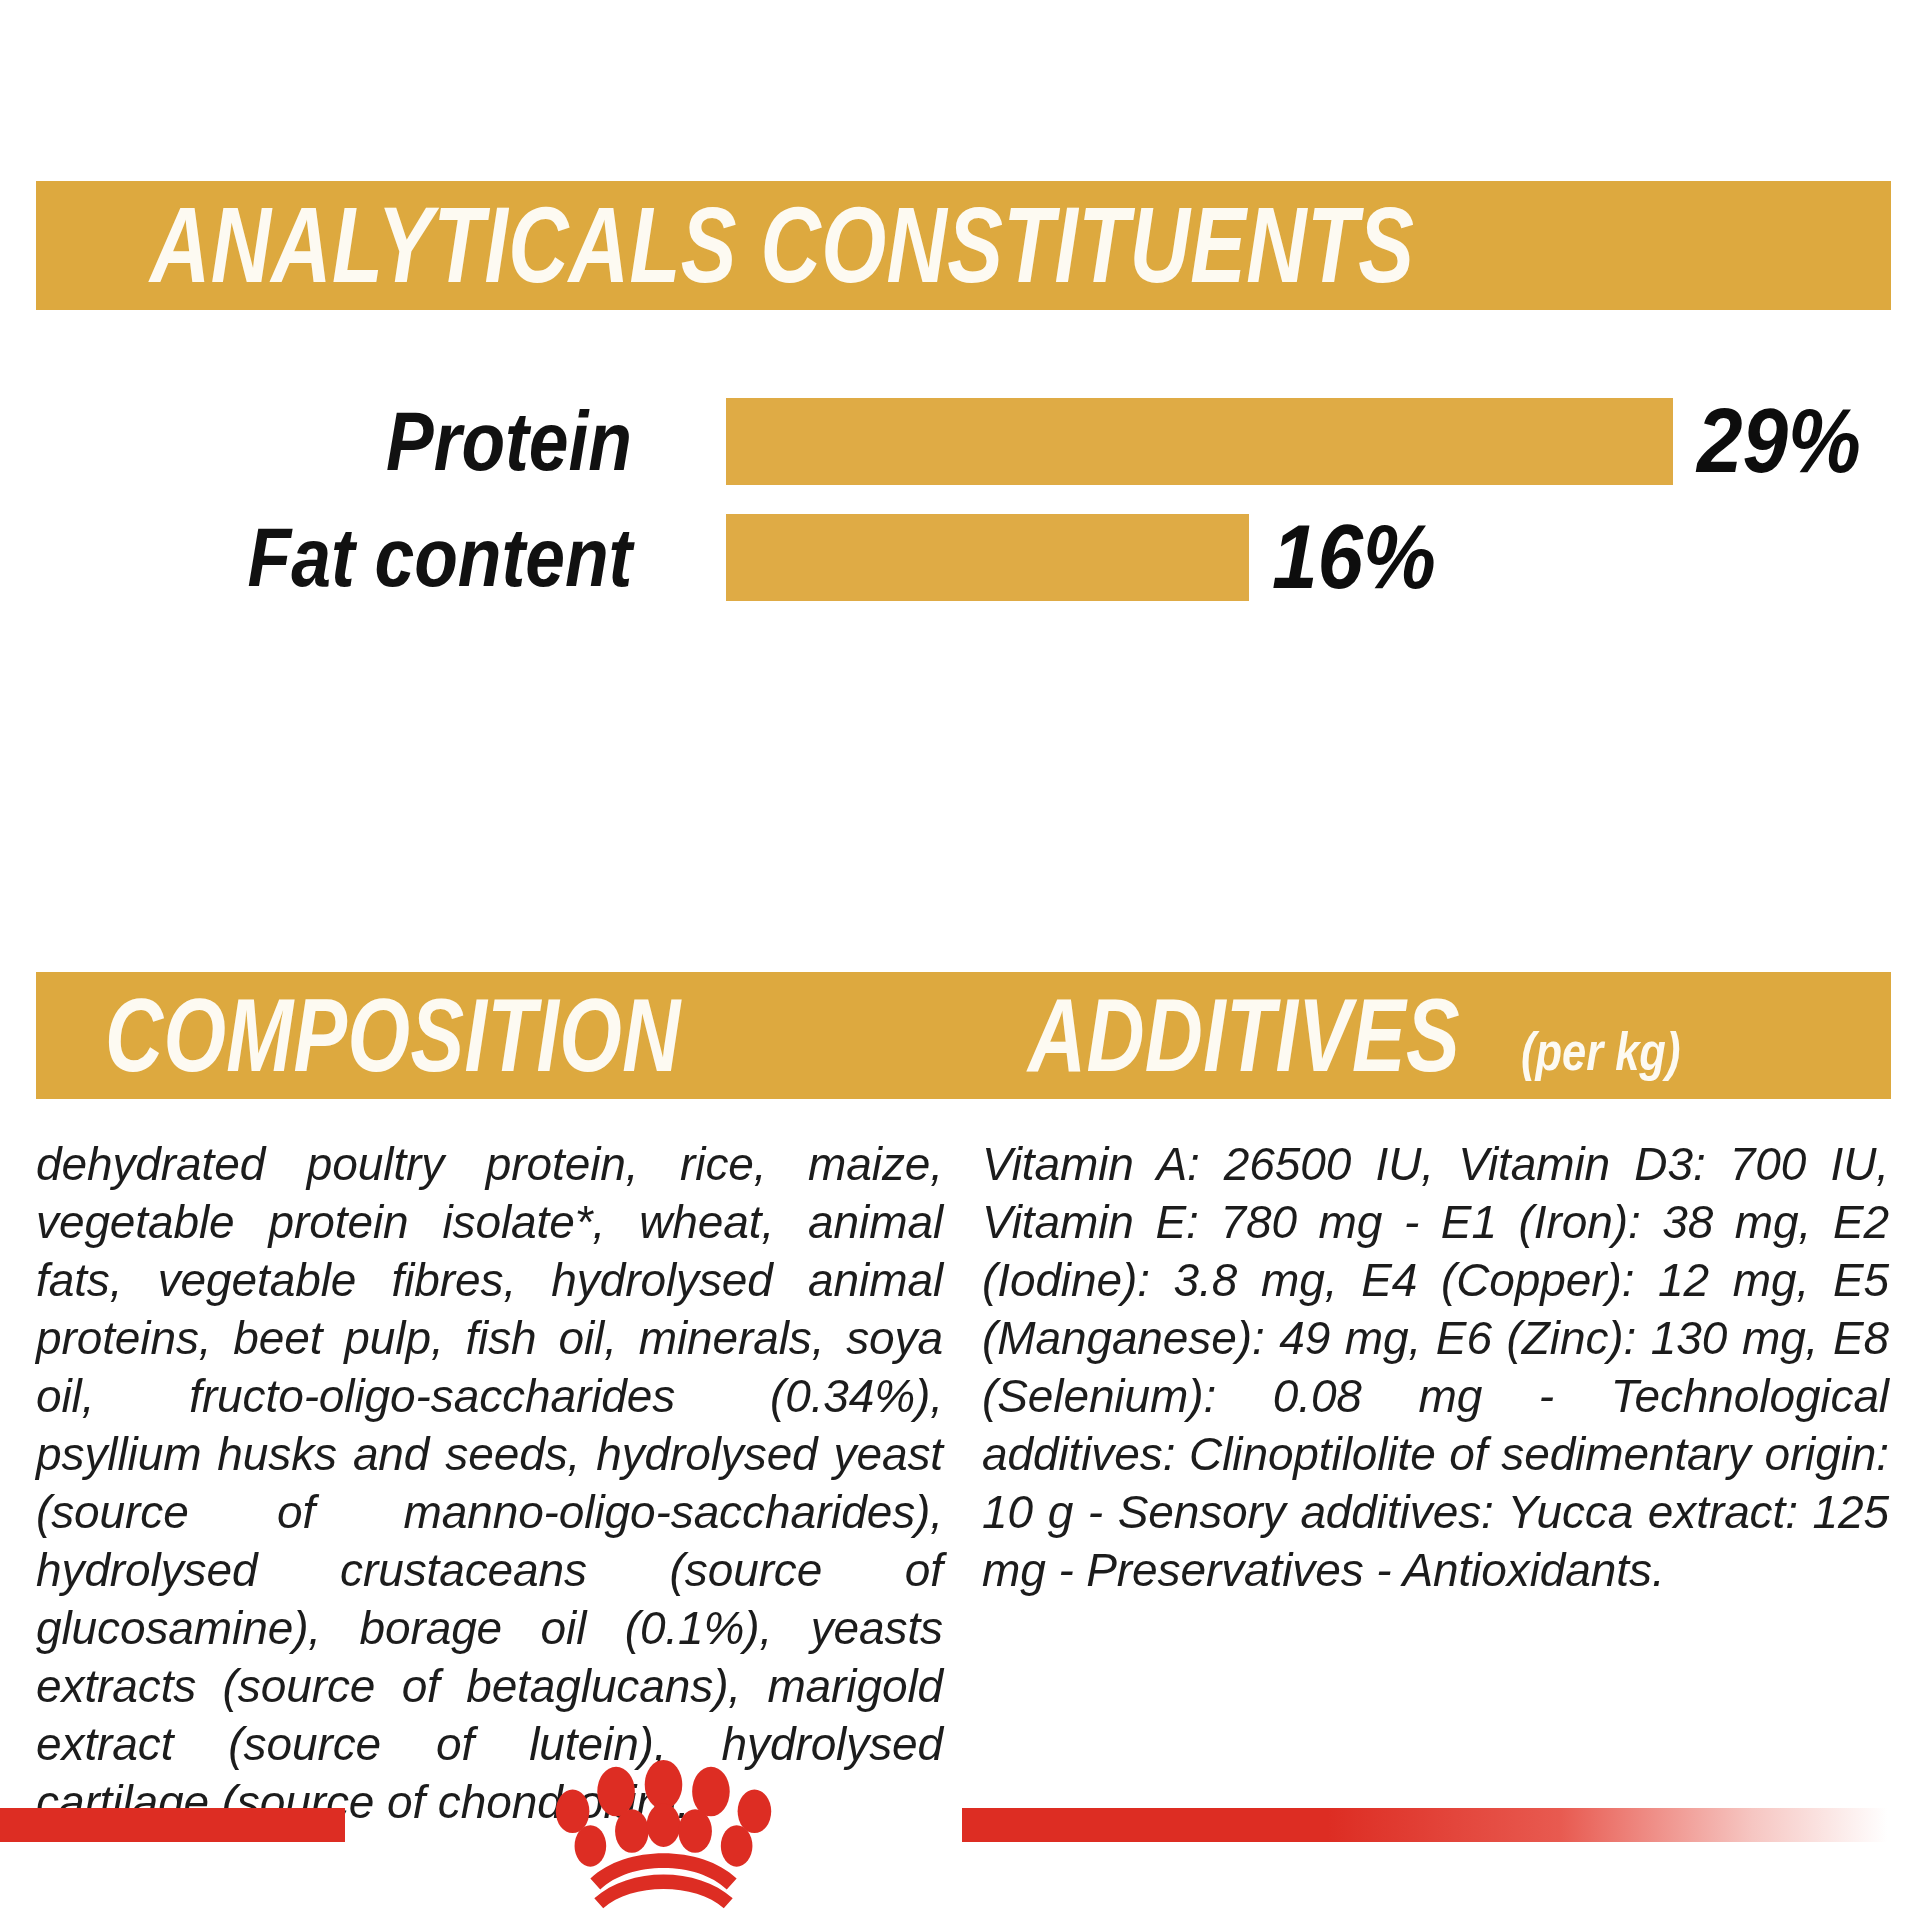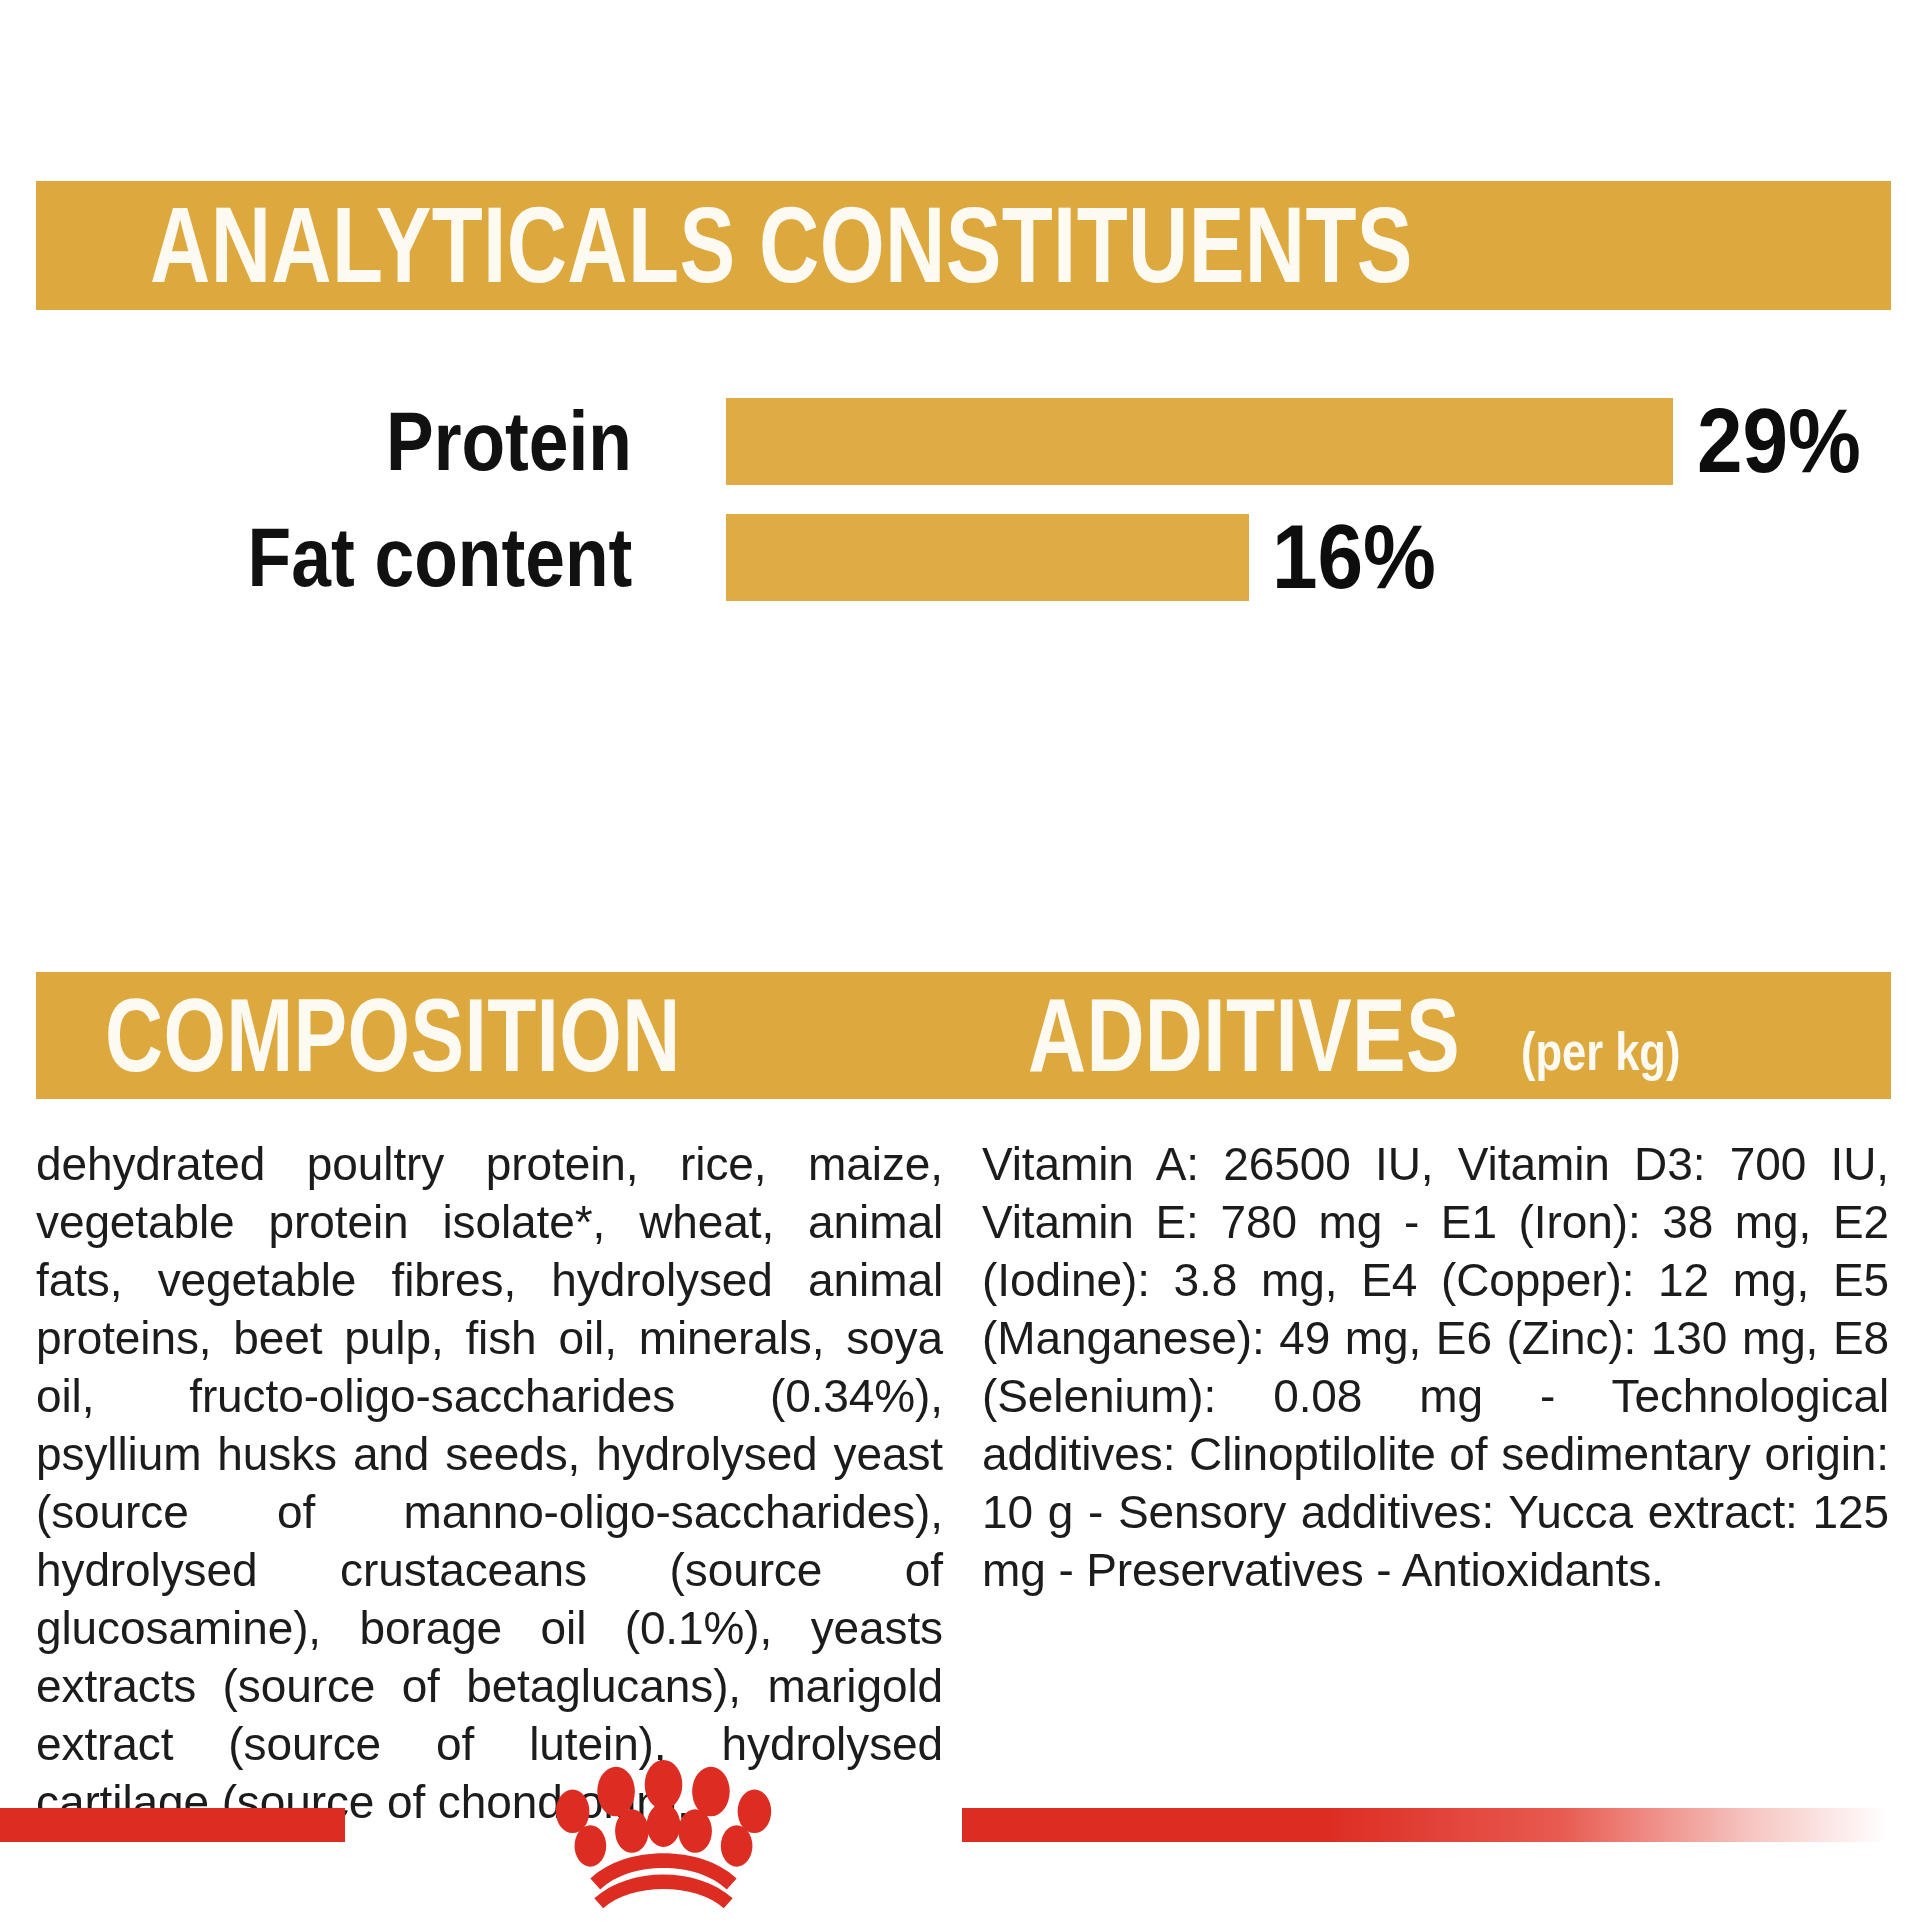--- a/index.html
+++ b/index.html
@@ -12,20 +12,21 @@
     height: 1927px;
     position: relative;
     font-family: "Liberation Sans", sans-serif;
     overflow: hidden;
   }
 
   .page {
     position: absolute;
     inset: 0;
     background: #ffffff;
+    font-style: italic;
   }
 
   
   .banner {
     position: absolute;
     background: #dda93f;
     display: flex;
     align-items: center;
     box-sizing: border-box;
   }

